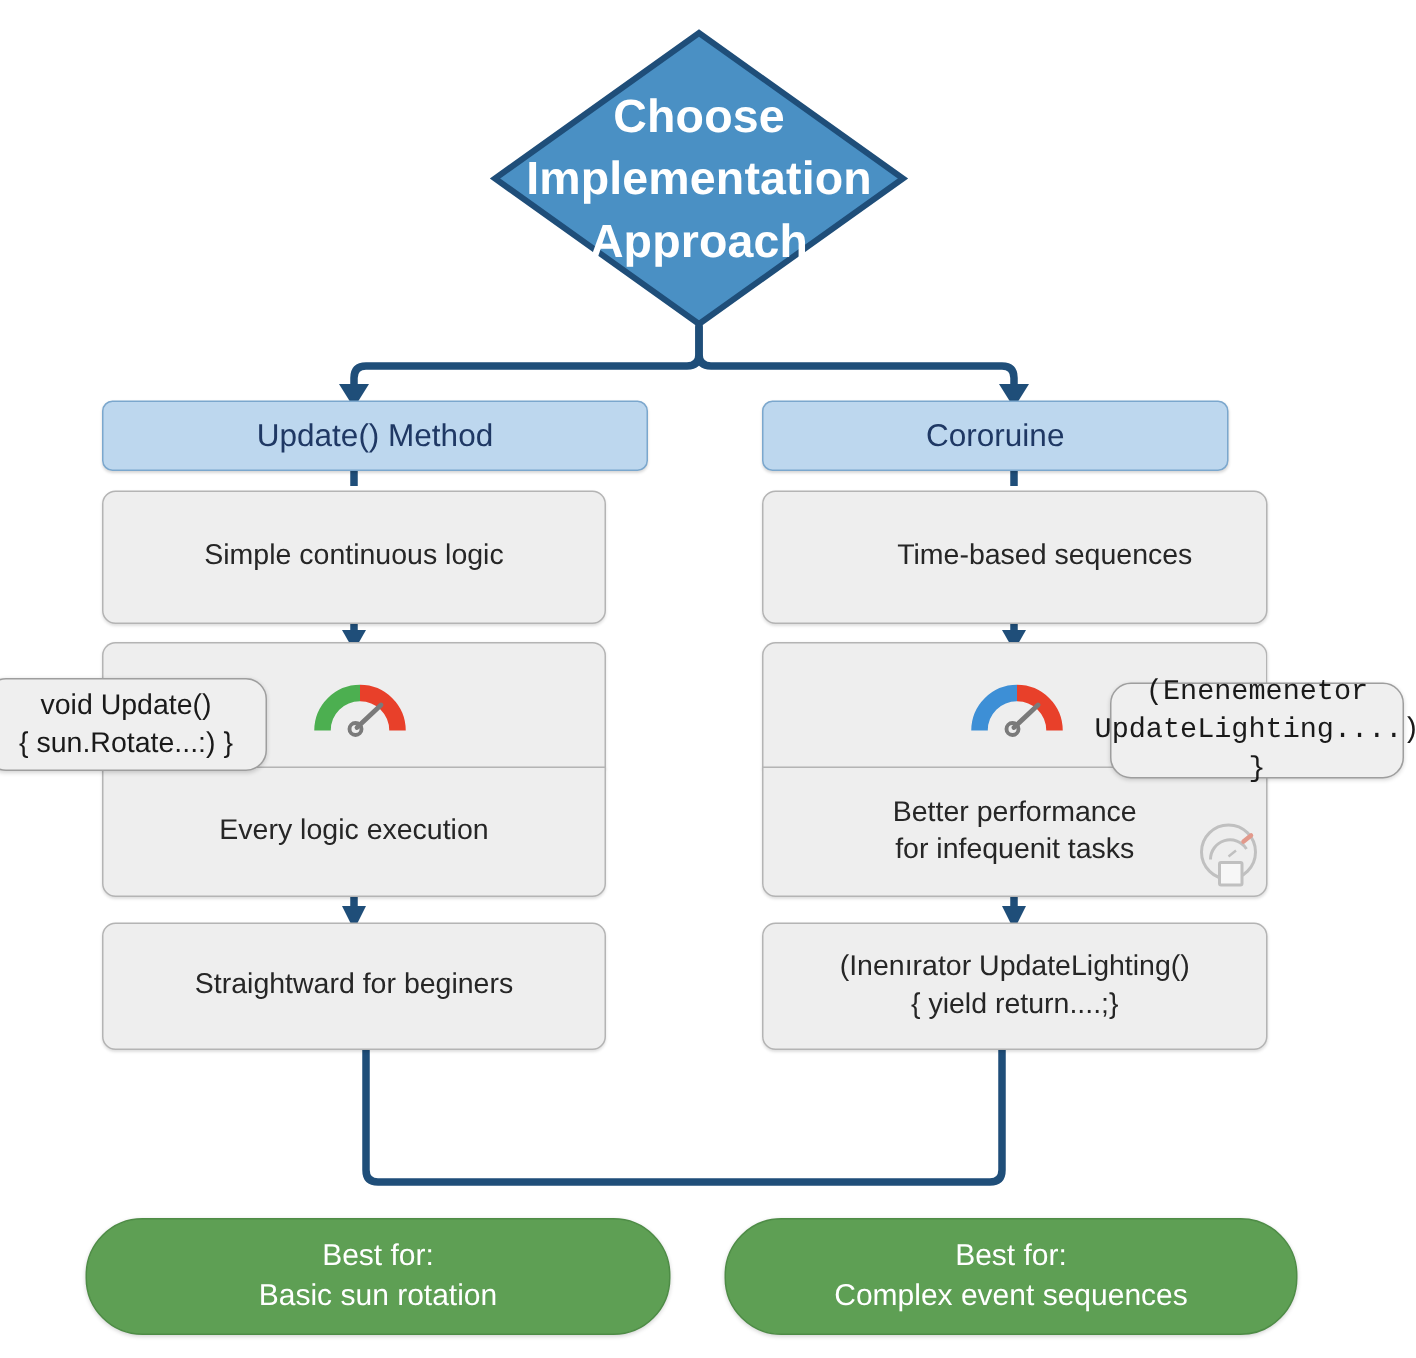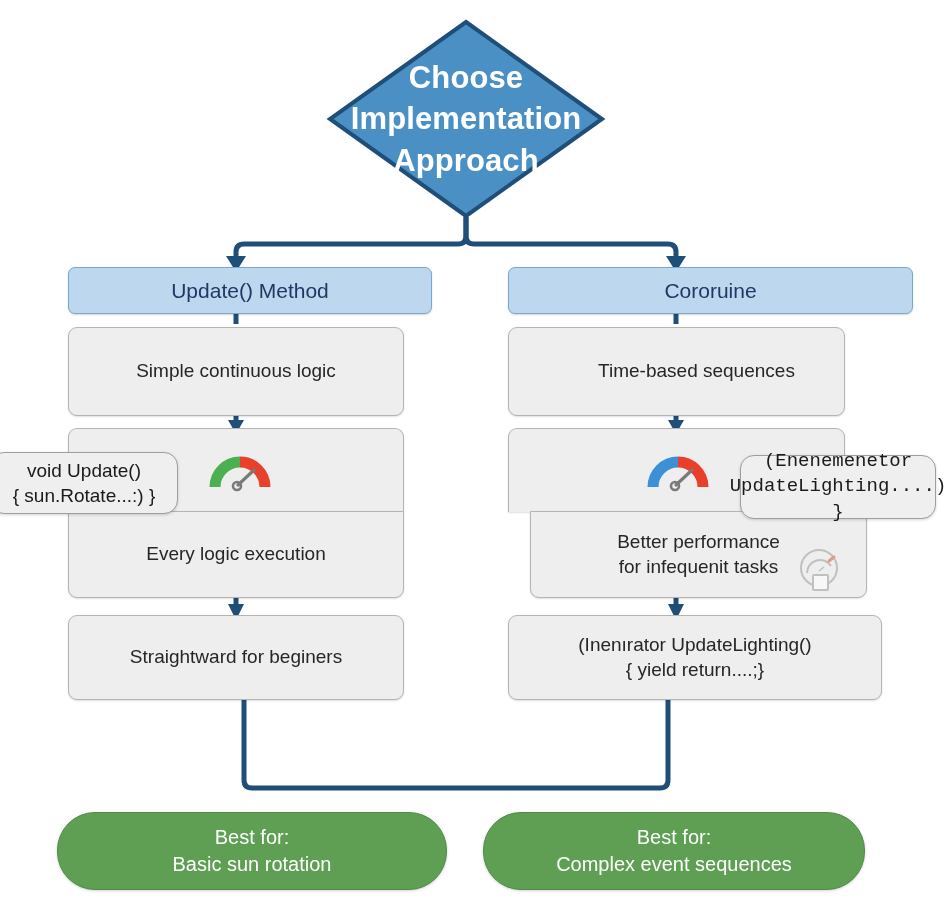--- a/index.html
+++ b/index.html
@@ -200,58 +200,58 @@
 
   <div class="node node-step" style="left:68px; top:615px; width:336px; height:85px;">
     <span class="txt">Straightward for beginers</span>
   </div>
 
   <div class="node node-terminal" style="left:57px; top:812px; width:390px; height:78px;">
     <span class="txt">Best for:
 Basic sun rotation</span>
   </div>
 
-  <div class="node node-header" style="left:508px; top:267px; width:405px; height:47px;">
+  <div class="node node-header" style="left:508px; top:267px; width:311px; height:47px;">
     <span class="txt">Cororuine</span>
   </div>
 
   <div class="node node-step" style="left:508px; top:327px; width:337px; height:89px;padding-left:40px;">
     <span class="txt">Time-based sequences</span>
   </div>
 
   <div class="node node-step" style="left:508px; top:428px; width:337px; height:84px; border-bottom:none;
               border-bottom-left-radius:0; border-bottom-right-radius:0;"></div>
 
   <svg class="gauge" style="left:645px; top:447px;" width="66" height="46" viewBox="0 0 66 46">
     <path d="M 8 40 A 25 25 0 0 1 33 15" fill="none" stroke="#3d8fd6" stroke-width="11"></path>
     <path d="M 33 15 A 25 25 0 0 1 58 40" fill="none" stroke="#e8402a" stroke-width="11"></path>
     <line x1="31" y1="38" x2="47" y2="23" stroke="#7a7a7a" stroke-width="3.2" stroke-linecap="round"></line>
     <circle cx="30" cy="39" r="4" fill="none" stroke="#7a7a7a" stroke-width="2.6"></circle>
   </svg>
 
   <div class="node node-step" style="left:508px; top:511px; width:337px; height:87px;
-              border-top-left-radius:0; border-top-right-radius:0;margin-left:22px;">
+              border-top-left-radius:0; border-top-right-radius:0;">
     <span class="txt">Better performance
 for infequenit tasks</span>
   </div>
 
   <svg class="watermark" style="left:798px; top:547px;" width="44" height="48" viewBox="0 0 44 48">
     <circle cx="21" cy="21" r="18" fill="none" stroke="#9b9b9b" stroke-width="2"></circle>
     <path d="M 9 26 A 13 13 0 0 1 33 19" fill="none" stroke="#9b9b9b" stroke-width="2"></path>
     <path d="M 31 14 L 36 10" stroke="#d9543c" stroke-width="3" stroke-linecap="round"></path>
     <line x1="21" y1="24" x2="26" y2="20" stroke="#9b9b9b" stroke-width="1.6"></line>
     <rect x="15" y="28" width="15" height="15" fill="#ffffff" stroke="#9b9b9b" stroke-width="2" rx="1"></rect>
   </svg>
 
   <div class="callout" style="left:740px; top:455px; width:196px; height:64px;font-family:Liberation Mono, monospace;">
     <span class="txt">(Enenemenetor
 UpdateLighting....) }</span>
   </div>
 
-  <div class="node node-step" style="left:508px; top:615px; width:374px; height:85px;text-align:center;">
+  <div class="node node-step" style="left:508px; top:615px; width:337px; height:85px;text-align:center;">
     <span class="txt">(Inenırator UpdateLighting()
 { yield return....;}</span>
   </div>
 
   <div class="node node-terminal" style="left:483px; top:812px; width:382px; height:78px;">
     <span class="txt">Best for:
 Complex event sequences</span>
   </div>
 
 </div>

